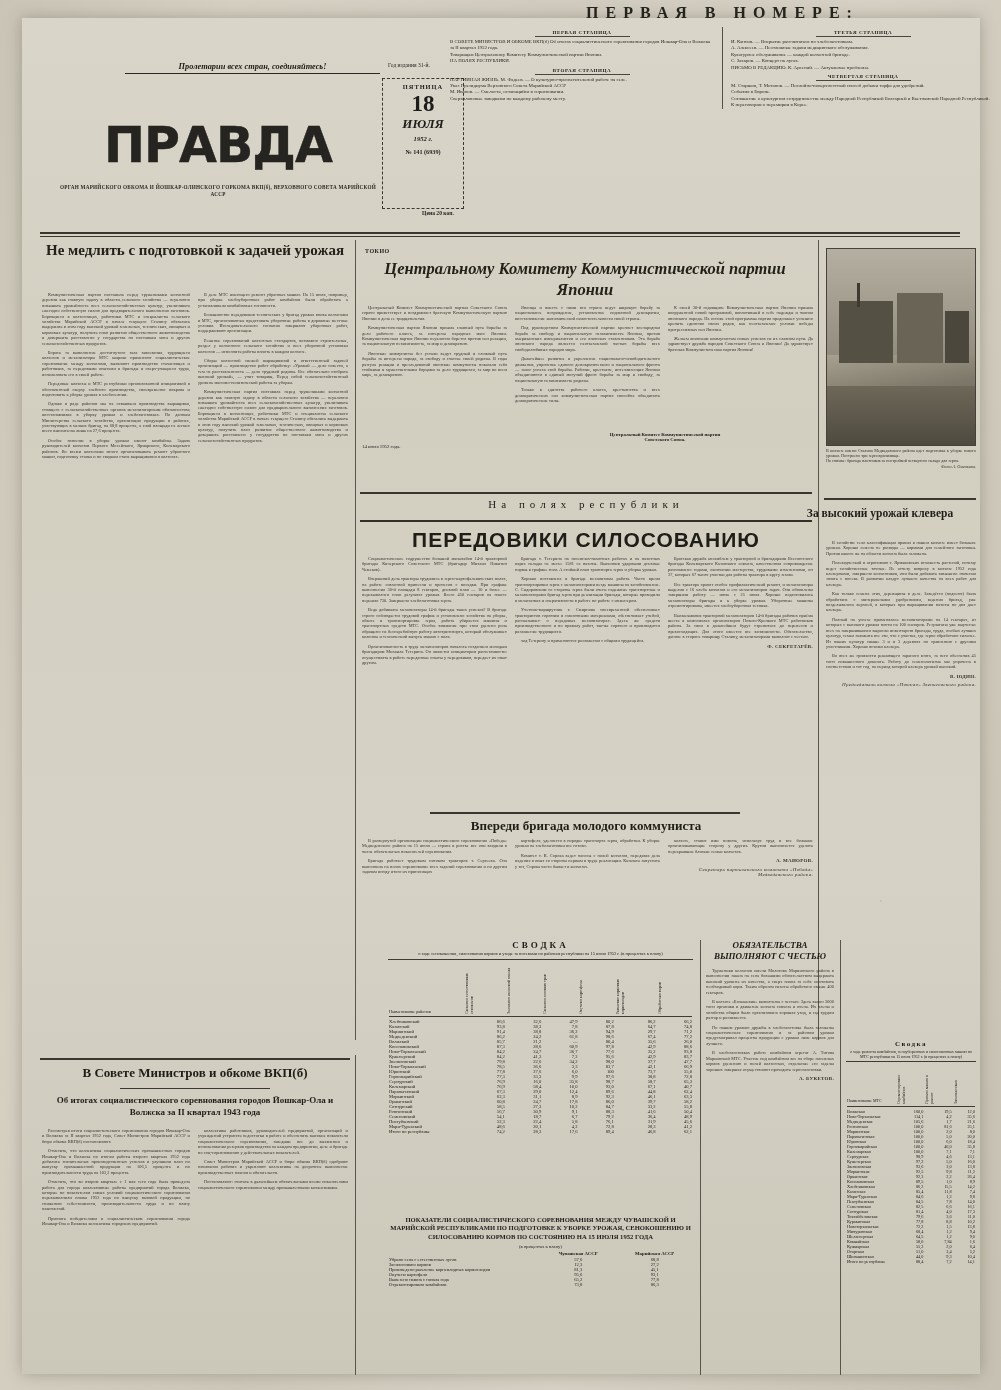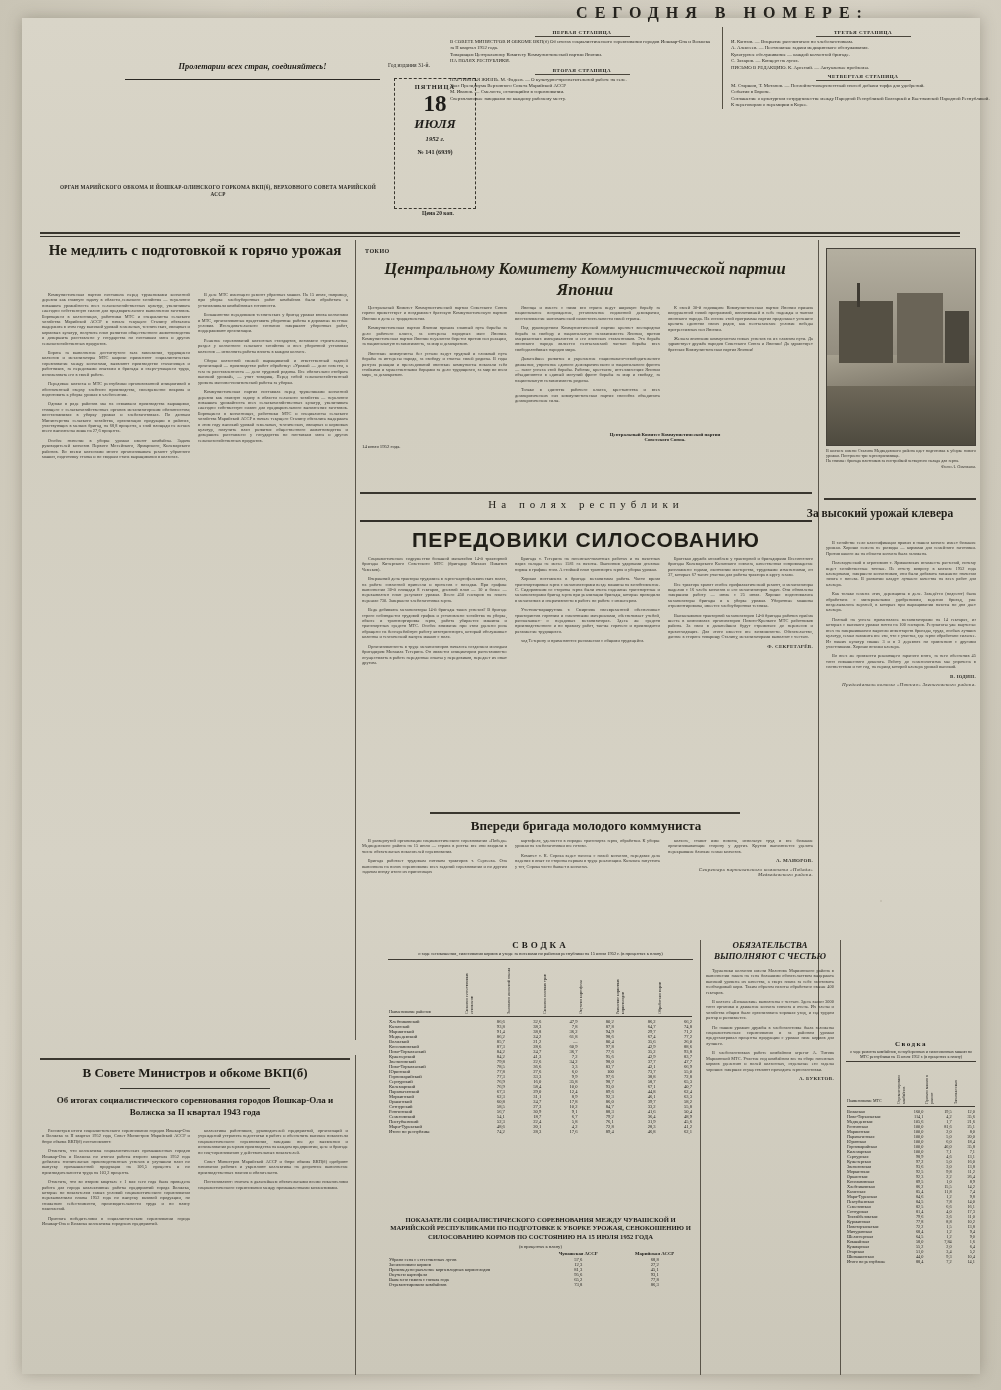--- a/index.html
+++ b/index.html
@@ -29,41 +29,41 @@
     font-size:4.3px;line-height:5.4px;text-align:justify;
     color:#34322c;letter-spacing:.02em;
     -webkit-hyphens:auto;hyphens:auto;
   }
   .blur{filter:blur(.22px);}
   
   #masthead{position:absolute;left:40px;top:42px;width:920px;height:190px;}
   .slogan{
     position:absolute;left:85px;top:20px;width:255px;
     font-style:italic;font-weight:bold;font-size:8.4px;text-align:center;
-    border-bottom:1px solid #2a2823;padding-bottom:8px;color:#23211c;
+    border-bottom:1px solid #2a2823;padding-bottom:2px;color:#23211c;
   }
   .title-line1{
     position:absolute;left:18px;top:38px;width:320px;text-align:center;
     font-size:33px;font-weight:bold;letter-spacing:.5px;
     color:#2a2722;font-family:"Liberation Serif",serif;
   }
   .title-line2{
     position:absolute;left:18px;top:78px;width:320px;text-align:center;
     font-size:49px;font-weight:bold;letter-spacing:-1px;line-height:52px;
     font-family:"DejaVu Sans",sans-serif;
     color:#262420;
     -webkit-text-stroke:.4px #201e1a;
   }
   .subtitle{
     position:absolute;left:18px;top:142px;width:320px;text-align:center;
     font-size:5.2px;line-height:7px;font-weight:bold;letter-spacing:.25px;color:#2b2924;
   }
   .god-izd{position:absolute;left:348px;top:20px;font-size:5.6px;color:#2b2924;}
   .datebox{
-    position:absolute;left:354px;top:36px;width:80px;height:125px;
+    position:absolute;left:342px;top:36px;width:80px;height:125px;
     border:1px dashed #3a372f;text-align:center;padding-top:4px;
   }
   .datebox .dw{font-size:6.4px;font-weight:bold;letter-spacing:1px;}
   .datebox .dd{font-size:23px;font-weight:bold;line-height:25px;margin-top:1px;}
   .datebox .dm{font-size:13px;font-style:italic;font-weight:bold;}
   .datebox .dy{font-size:6.6px;font-style:italic;font-weight:bold;margin-top:3px;}
   .datebox .dn{font-size:6.2px;font-weight:bold;margin-top:6px;}
   .price{position:absolute;left:358px;top:168px;width:80px;text-align:center;font-size:5.6px;font-weight:bold;}
   
   #contents{position:absolute;left:450px;top:4px;width:545px;}
@@ -149,35 +149,36 @@
 <div class="paper"></div>
 <div class="sheet"></div>
 
 <div class="speck" style="left:120px;top:300px;width:2px;height:2px;"></div>
 <div class="speck" style="left:540px;top:620px;width:2px;height:1px;"></div>
 <div class="speck" style="left:880px;top:900px;width:2px;height:2px;"></div>
 <div class="speck" style="left:300px;top:1100px;width:1px;height:2px;"></div>
 
 <div id="masthead">
   <div class="slogan">Пролетарии всех стран, соединяйтесь!</div>
+  <div class="title-line2">ПРАВДА</div>
   <div class="subtitle">ОРГАН МАРИЙСКОГО ОБКОМА И  ЙОШКАР-ОЛИНСКОГО ГОРКОМА ВКП(б), ВЕРХОВНОГО СОВЕТА МАРИЙСКОЙ АССР</div>
 
   <div class="god-izd">Год издания 31-й.</div>
   <div class="datebox">
     <div class="dw">ПЯТНИЦА</div>
     <div class="dd">18</div>
     <div class="dm">ИЮЛЯ</div>
     <div class="dy">1952 г.</div>
     <div class="dn">№ 141 (6939)</div>
   </div>
   <div class="price">Цена 20 коп.</div>
 </div>
 
 <div id="contents">
-  <div class="today">СЕГОДНЯ В НОМЕРЕ:</div>
+  <div class="today">ПЕРВАЯ В НОМЕРЕ:</div>
   <div class="cwrap">
     <div class="ccol left">
       <div class="cpage">ПЕРВАЯ СТРАНИЦА</div>
       <div class="citem blur">В СОВЕТЕ МИНИСТРОВ И ОБКОМЕ ВКП(б) Об итогах социалистического соревнования городов Йошкар-Ола и Волжска за II квартал 1952 года.</div>
       <div class="citem blur">Товарищам Центральному Комитету Коммунистической партии Японии.</div>
       <div class="citem blur">НА ПОЛЯХ РЕСПУБЛИКИ.</div>
       <div class="cpage">ВТОРАЯ СТРАНИЦА</div>
       <div class="citem blur">ПАРТИЙНАЯ ЖИЗНЬ. М. Фадеев. — О культурно-просветительной работе на селе.</div>
       <div class="citem blur">Указ Президиума Верховного Совета Марийской АССР</div>
       <div class="citem blur">М. Иванов. — Смелость, остающийся в соревновании.</div>
@@ -201,21 +202,21 @@
 
 <div class="rule" style="left:40px;top:232px;width:920px;height:2px;"></div>
 <div class="rule" style="left:40px;top:236px;width:920px;height:1px;"></div>
 
 <div class="colrule" style="left:355px;top:240px;height:800px;"></div>
 <div class="colrule" style="left:818px;top:240px;height:800px;"></div>
 <div class="colrule" style="left:355px;top:1055px;height:320px;"></div>
 <div class="colrule" style="left:700px;top:940px;height:435px;"></div>
 <div class="colrule" style="left:840px;top:940px;height:435px;"></div>
 
-<div class="hl-left">Не медлить с подготовкой к горячо урожая</div>
+<div class="hl-left">Не медлить с подготовкой к задачей урожая</div>
 <div style="position:absolute;left:42px;top:292px;width:148px;" class="body-col blur">
   <p style="margin:0 0 4px;text-indent:6px;">Коммунистическая партия поставила перед тружениками колхозной деревни как главную задачу в области сельского хозяйства — неуклонно повышать урожайность всех сельскохозяйственных культур, увеличивать ежегодно собственную силою для предварительного выполнения заготовок. Борющиеся в колхозницах, работники МТС и специалисты сельского хозяйства Марийской АССР в начале текущего Сталину обязались выдержать в этом году высокий урожай земельных, технических, овощных и кормовых культур, получить план развития общественного животноводства и довершить расставлено у государства по поставкам мяса и других сельскохозяйственных продуктов.</p>
   <p style="margin:0 0 4px;text-indent:6px;">Борясь за выполнение достигнутого зала завоевания, трудящиеся колхозов и механизаторы МТС широко применяют социалистическое соревнование между колхозами, выявляют производство стахановцев и работников, за передовыми опытами в бригады и сверх-учащиеся труда, использовать его в своей работе.</p>
   <p style="margin:0 0 4px;text-indent:6px;">Передовые колхозы и МТС республики организованной инициативой в обозначенный сверху хлебного производства, своевременно покрова и подготовить к уборке урожая в хлебосеянии.</p>
   <p style="margin:0 0 4px;text-indent:6px;">Однако в ряде районов мы на осваиваем производства выращивая, стоящего с сельскохозяйственных органов механизаторским обязанностям; восстанавливая в уборку урожая и хлебозаготовках. По данным Министерства сельского хозяйства, организация продукции в районах, участвующих в мелких бригад, на 68,8 процента, а слой площади не легких всего выполнены лишь на 27,6 процента.</p>
   <p style="margin:0 0 4px;text-indent:6px;">Особое значение в уборке урожая имеют комбайны. Задача руководителей колхозов Первого Мосейского, Ярмарского, Килемарского районов. Во всеми колхозами много организовывать ремонт убранного машин, подготовку станка и по сводкам стана выращивания в колхозах.</p>
 </div>
 <div style="position:absolute;left:198px;top:292px;width:150px;" class="body-col blur">
   <p style="margin:0 0 4px;text-indent:6px;">В деле МТС имеющего ремонт убранных машин. На 15 июля, например, при уборке хлебоуборочных работ комбайнов были обработать а устанавливали комбайновых готовности.</p>
   <p style="margin:0 0 4px;text-indent:6px;">Большинство передовиков технических у бригад урожая вновь колхозами и МТС, организованные представить уборочные работы в дорожные местные условия. Исследовательского сознания завершают уборочных работ, поддерживают организации.</p>

